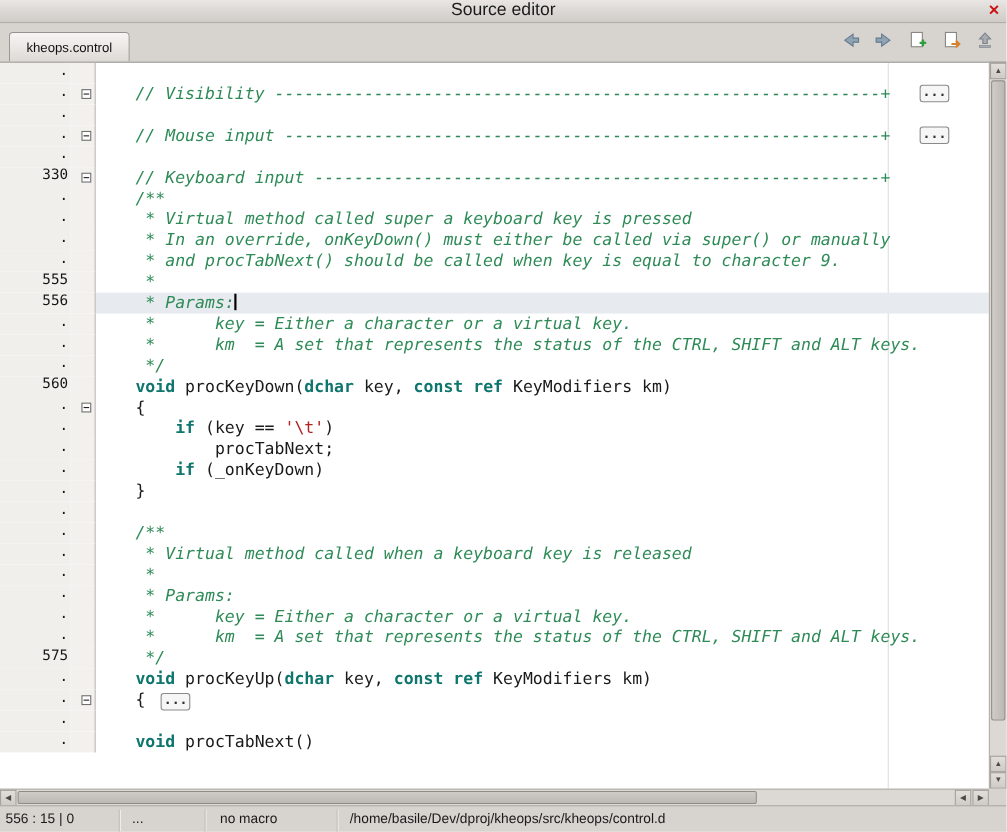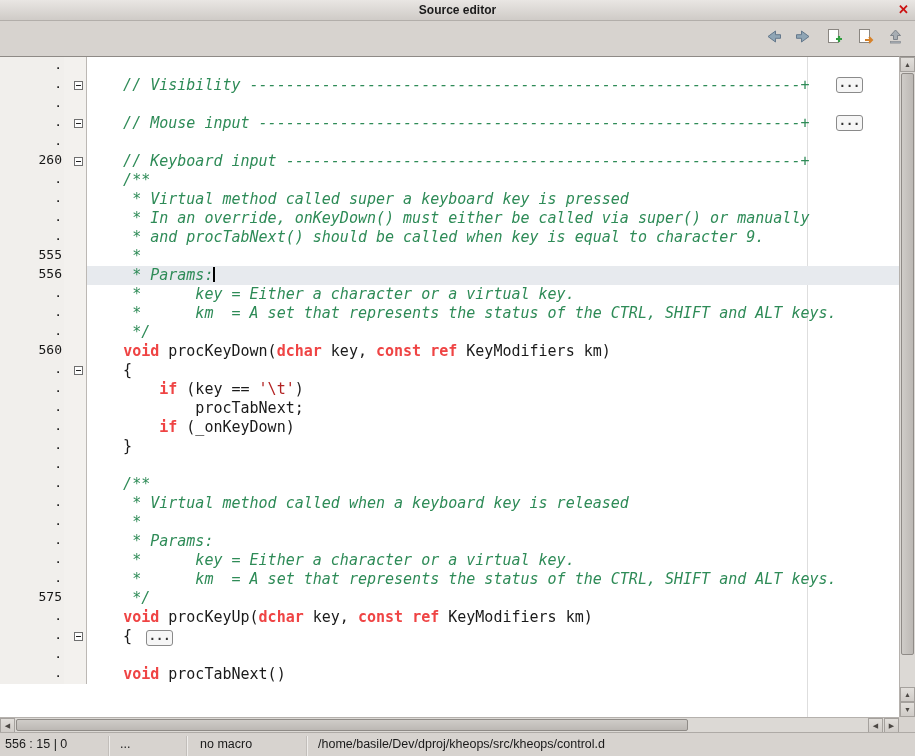--- a/index.html
+++ b/index.html
@@ -6,21 +6,21 @@
   body{
     width:915px;height:756px;position:relative;overflow:hidden;
     background:#d7d3cf;font-family:"Liberation Sans",sans-serif;
     -webkit-font-smoothing:antialiased;
   }
   
   .titlebar{position:absolute;top:0;left:0;right:0;height:20px;
     background:linear-gradient(#e9e6e3,#d2cecа 90%,#c9c5c1);
     background:linear-gradient(#e9e6e3,#cfcbc7);
     border-bottom:1px solid #b2aeaa;text-align:center}
-  .title{font-weight:bold;font-size:12px;line-height:20px;color:#1b1b1b}
+  .title{font-weight:normal;font-size:16px;line-height:20px;color:#1b1b1b}
   .closex{position:absolute;right:6px;top:0;line-height:20px;font-size:13px;
     font-weight:bold;color:#cc1111;cursor:default}
   
   .tabstrip{position:absolute;top:21px;left:0;right:0;height:35px}
   .tab{position:absolute;left:8px;bottom:0;height:26px;padding:0 15px;
     background:linear-gradient(#f7f5f3,#ddd9d5);
     border:1px solid #96928e;border-bottom:none;border-radius:4px 4px 0 0;
     font-size:12px;line-height:26px;color:#111}
   .tools{position:absolute;right:8px;top:7px;display:flex;gap:11px;align-items:center}
   .tools .ticon{display:inline-block;width:20px;height:17px}
@@ -32,21 +32,21 @@
   .num{width:64px;flex:none;text-align:right;padding-right:2px;box-sizing:border-box;
     background:#f1efec;font:13px "DejaVu Sans Mono",monospace;color:#161616}
   .fold{width:23px;flex:none;background:#f3f1ee;border-right:1px solid #bcb8b4;
     box-sizing:border-box;position:relative}
   .fbox{position:absolute;right:3px;top:5px;width:9px;height:9px;box-sizing:border-box;
     border:1px solid #6f6f6f;background:#fdfdfd}
   .fbox::before{content:"";position:absolute;left:1px;right:1px;top:3px;height:1px;background:#222}
   .code{flex:1;font:15px "DejaVu Sans Mono",monospace;color:#1a1a1a;white-space:pre}
   .line.current .code{background:#e7eaee}
   .seg-c{color:#2e8b57;font-style:italic}
-  .seg-k{color:#ef4444;font-weight:bold}
+  .seg-k{color:#0f766e;font-weight:bold}
   .seg-s{color:#b22222}
   .seg-p{color:#1a1a1a}
   .caret{display:inline-block;width:2px;height:15px;background:#000;vertical-align:-2px}
   .rbox{position:absolute;left:836px;top:1px;width:27px;height:16px;box-sizing:border-box;
     border:1px solid #8a8a8a;border-radius:3px;background:#f6f6f6;color:#333;
     font:bold 12px "DejaVu Sans Mono",monospace;line-height:11px;text-align:center}
   .ibox{display:inline-block;width:27px;height:16px;box-sizing:border-box;margin-left:14px;
     border:1px solid #8a8a8a;border-radius:3px;background:#f6f6f6;color:#333;
     font:bold 12px "DejaVu Sans Mono",monospace;line-height:11px;text-align:center;vertical-align:1px}
   
@@ -81,20 +81,21 @@
 </style>
 </head>
 <body>
 
 <div class="titlebar">
   <span class="title">Source editor</span>
   <span class="closex">✕</span>
 </div>
 
 <div class="tabstrip">
+  <div class="tab">kheops.control</div>
   <div class="tools">
     <span class="ticon">
       <svg width="20" height="17" viewBox="0 0 20 17">
           <path d="M12.5 3 L5 8.5 L12.5 14 L12.5 10.3 L17.5 10.3 L17.5 6.7 L12.5 6.7 Z" fill="#8fa5b5" stroke="#64788c" stroke-width="1"></path>
         </svg>
     </span>
     <span class="ticon">
       <svg width="20" height="17" viewBox="0 0 20 17">
           <path d="M7.5 3 L15 8.5 L7.5 14 L7.5 10.3 L2.5 10.3 L2.5 6.7 L7.5 6.7 Z" fill="#8fa5b5" stroke="#64788c" stroke-width="1"></path>
         </svg>
@@ -121,21 +122,21 @@
 </div>
 
 <div class="editor">
   <div class="mline"></div>
   <div>
       <div class="line"><span class="num">.</span><span class="fold"></span><span class="code"></span></div>
       <div class="line"><span class="num">.</span><span class="fold"><span class="fbox"></span></span><span class="code"><span class="seg-c">    // Visibility -------------------------------------------------------------+</span></span><span class="rbox">...</span></div>
       <div class="line"><span class="num">.</span><span class="fold"></span><span class="code"></span></div>
       <div class="line"><span class="num">.</span><span class="fold"><span class="fbox"></span></span><span class="code"><span class="seg-c">    // Mouse input ------------------------------------------------------------+</span></span><span class="rbox">...</span></div>
       <div class="line"><span class="num">.</span><span class="fold"></span><span class="code"></span></div>
-      <div class="line"><span class="num">260</span><span class="fold"><span class="fbox"></span></span><span class="code"><span class="seg-c">    // Keyboard input ---------------------------------------------------------+</span></span></div>
+      <div class="line"><span class="num">330</span><span class="fold"><span class="fbox"></span></span><span class="code"><span class="seg-c">    // Keyboard input ---------------------------------------------------------+</span></span></div>
       <div class="line"><span class="num">.</span><span class="fold"></span><span class="code"><span class="seg-c">    /**</span></span></div>
       <div class="line"><span class="num">.</span><span class="fold"></span><span class="code"><span class="seg-c">     * Virtual method called super a keyboard key is pressed</span></span></div>
       <div class="line"><span class="num">.</span><span class="fold"></span><span class="code"><span class="seg-c">     * In an override, onKeyDown() must either be called via super() or manually</span></span></div>
       <div class="line"><span class="num">.</span><span class="fold"></span><span class="code"><span class="seg-c">     * and procTabNext() should be called when key is equal to character 9.</span></span></div>
       <div class="line"><span class="num">555</span><span class="fold"></span><span class="code"><span class="seg-c">     *</span></span></div>
       <div class="line current"><span class="num">556</span><span class="fold"></span><span class="code"><span class="seg-c">     * Params:</span><span class="caret"></span></span></div>
       <div class="line"><span class="num">.</span><span class="fold"></span><span class="code"><span class="seg-c">     *      key = Either a character or a virtual key.</span></span></div>
       <div class="line"><span class="num">.</span><span class="fold"></span><span class="code"><span class="seg-c">     *      km  = A set that represents the status of the CTRL, SHIFT and ALT keys.</span></span></div>
       <div class="line"><span class="num">.</span><span class="fold"></span><span class="code"><span class="seg-c">     */</span></span></div>
       <div class="line"><span class="num">560</span><span class="fold"></span><span class="code"><span class="seg-p">    </span><span class="seg-k">void</span><span class="seg-p"> procKeyDown(</span><span class="seg-k">dchar</span><span class="seg-p"> key, </span><span class="seg-k">const</span><span class="seg-p"> </span><span class="seg-k">ref</span><span class="seg-p"> KeyModifiers km)</span></span></div>

